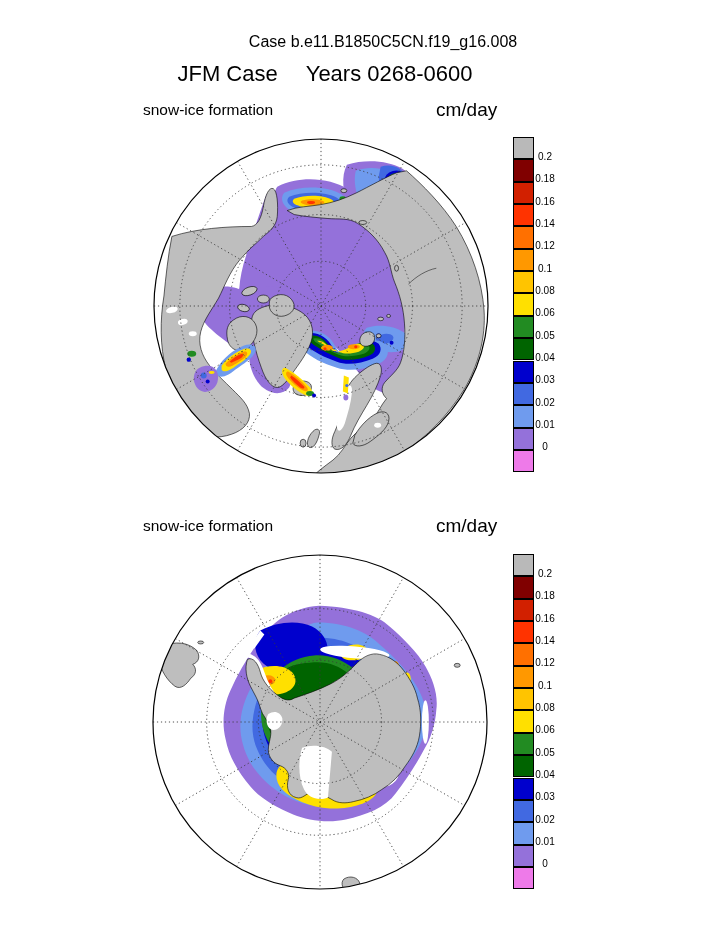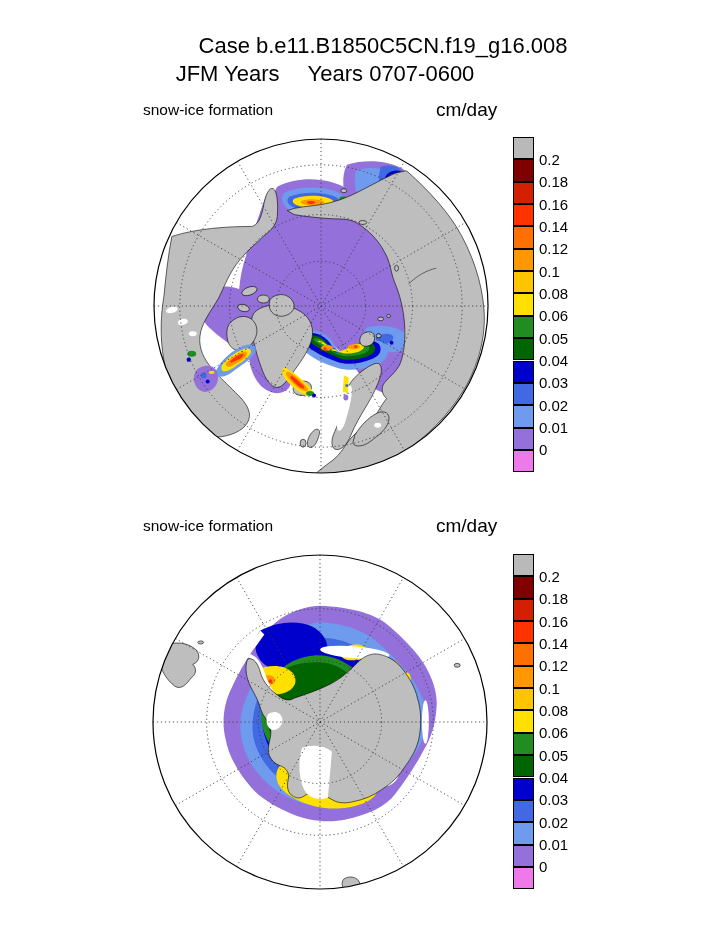--- a/index.html
+++ b/index.html
@@ -1,41 +1,41 @@
 <!DOCTYPE html>
 <html><head>
 <meta charset="utf-8">
 <style>
   html,body{margin:0;padding:0;background:#fff;}
   .page{position:relative;width:723px;height:935px;background:#fff;overflow:hidden;
         font-family:"Liberation Sans","DejaVu Sans",sans-serif;color:#000;}
   .title{position:absolute;top:33px;left:383px;transform:translateX(-50%);
-         font-size:22px;white-space:nowrap;}
+         font-size:16px;white-space:nowrap;}
   .subtitle{position:absolute;top:61px;left:325px;transform:translateX(-50%);
          font-size:22px;white-space:nowrap;}
   .subtitle .years{margin-left:28px;}
   .var-label{position:absolute;font-size:15.5px;white-space:nowrap;}
   .units-label{position:absolute;font-size:19px;white-space:nowrap;}
   .map{position:absolute;}
   .colorbar{position:absolute;width:72px;height:336px;}
   .cb-cell{position:absolute;left:0;width:21px;height:22.35px;border:1px solid #000;
            box-sizing:border-box;}
-  .cb-tick{position:absolute;left:26px;width:46px;text-align:left;font-size:15px;}
+  .cb-tick{position:absolute;left:9px;width:46px;text-align:center;font-size:10px;}
   .land{stroke:#000;stroke-width:0.6;}
   .thin{stroke:#000;stroke-width:0.5;}
   svg{display:block;}
 </style>
 </head>
 <body>
 
 <div class="page">
 
   <div class="title">Case b.e11.B1850C5CN.f19_g16.008</div>
   <div class="subtitle">
-    <span>JFM Years</span><span class="years">Years 0707-0600</span>
+    <span>JFM Case</span><span class="years">Years 0268-0600</span>
   </div>
 
   <div class="var-label" style="left:143px;top:101px">snow-ice formation</div>
   <div class="units-label" style="left:436px;top:99px">cm/day</div>
 
   <svg class="map" style="left:152px;top:137px" width="338" height="338" viewBox="0 0 340 340">
     <defs>
         <clipPath id="nhc">
           <circle cx="170" cy="170" r="168"></circle>
         </clipPath>

